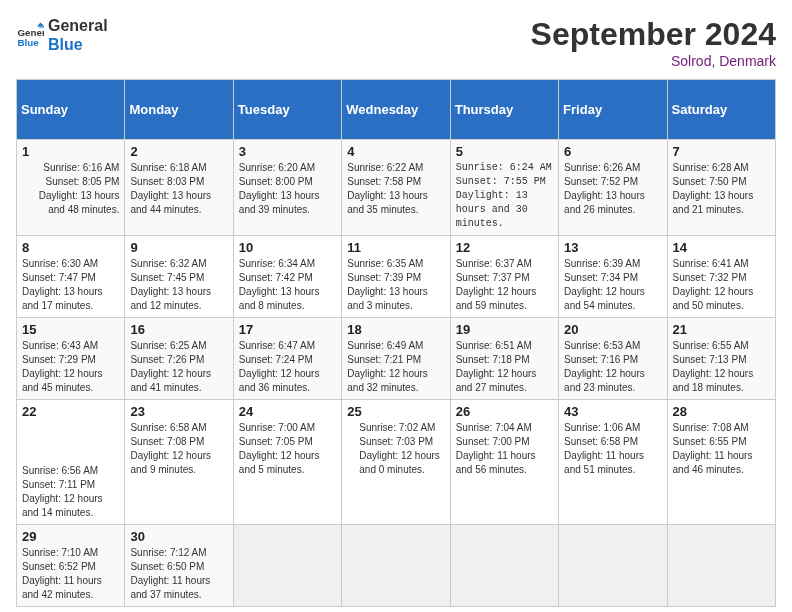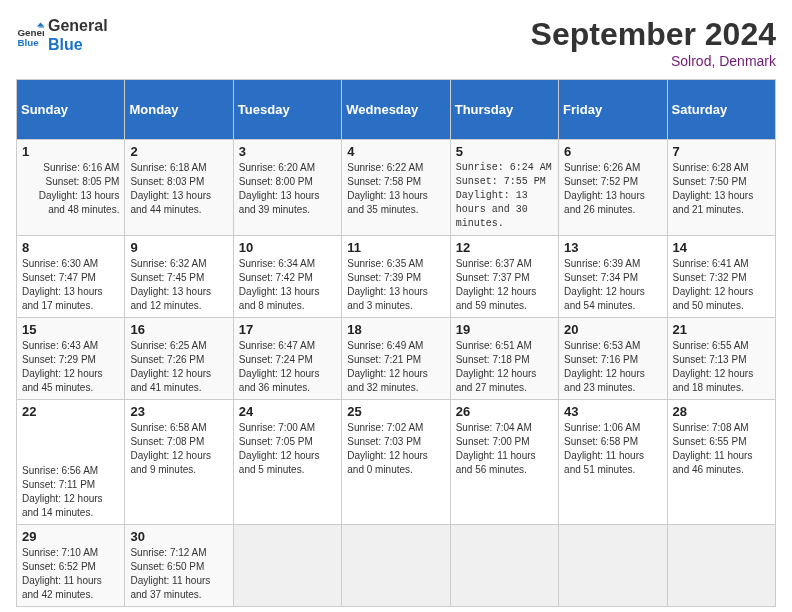--- a/index.html
+++ b/index.html
@@ -261,21 +261,21 @@
 Daylight: 12 hours and 9 minutes.</div>
         </td>
         <td>
           <span class="day-number">24</span>
           <div class="day-info" style="white-space: pre-line;">Sunrise: 7:00 AM
 Sunset: 7:05 PM
 Daylight: 12 hours and 5 minutes.</div>
         </td>
         <td>
           <span class="day-number">25</span>
-          <div class="day-info" style="white-space: pre-line;">Sunrise: 7:02 AM
+          <div class="day-info" style="white-space: pre-line; margin-left: 12px;">Sunrise: 7:02 AM
 Sunset: 7:03 PM
 Daylight: 12 hours and 0 minutes.</div>
         </td>
         <td>
           <span class="day-number">26</span>
           <div class="day-info" style="white-space: pre-line;">Sunrise: 7:04 AM
 Sunset: 7:00 PM
 Daylight: 11 hours and 56 minutes.</div>
         </td>
         <td>

